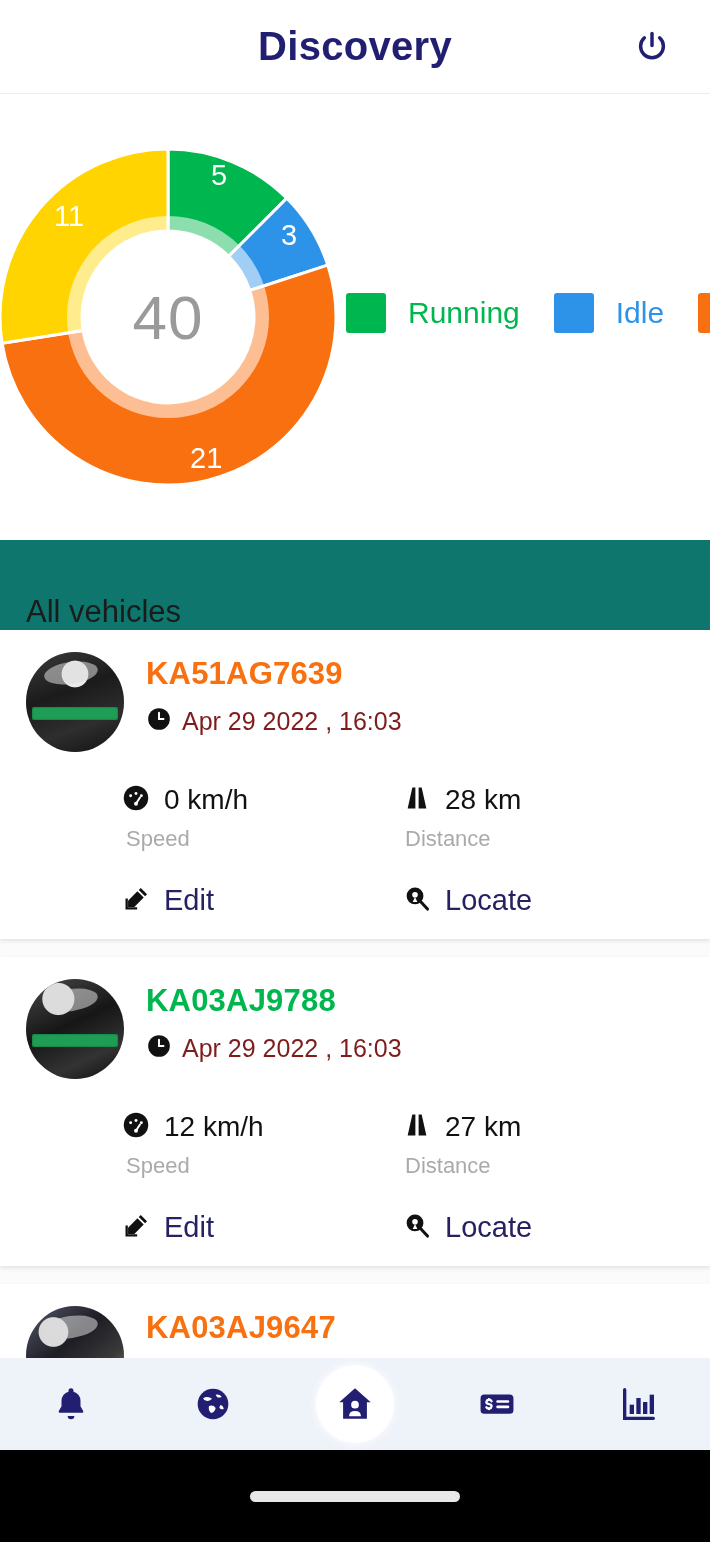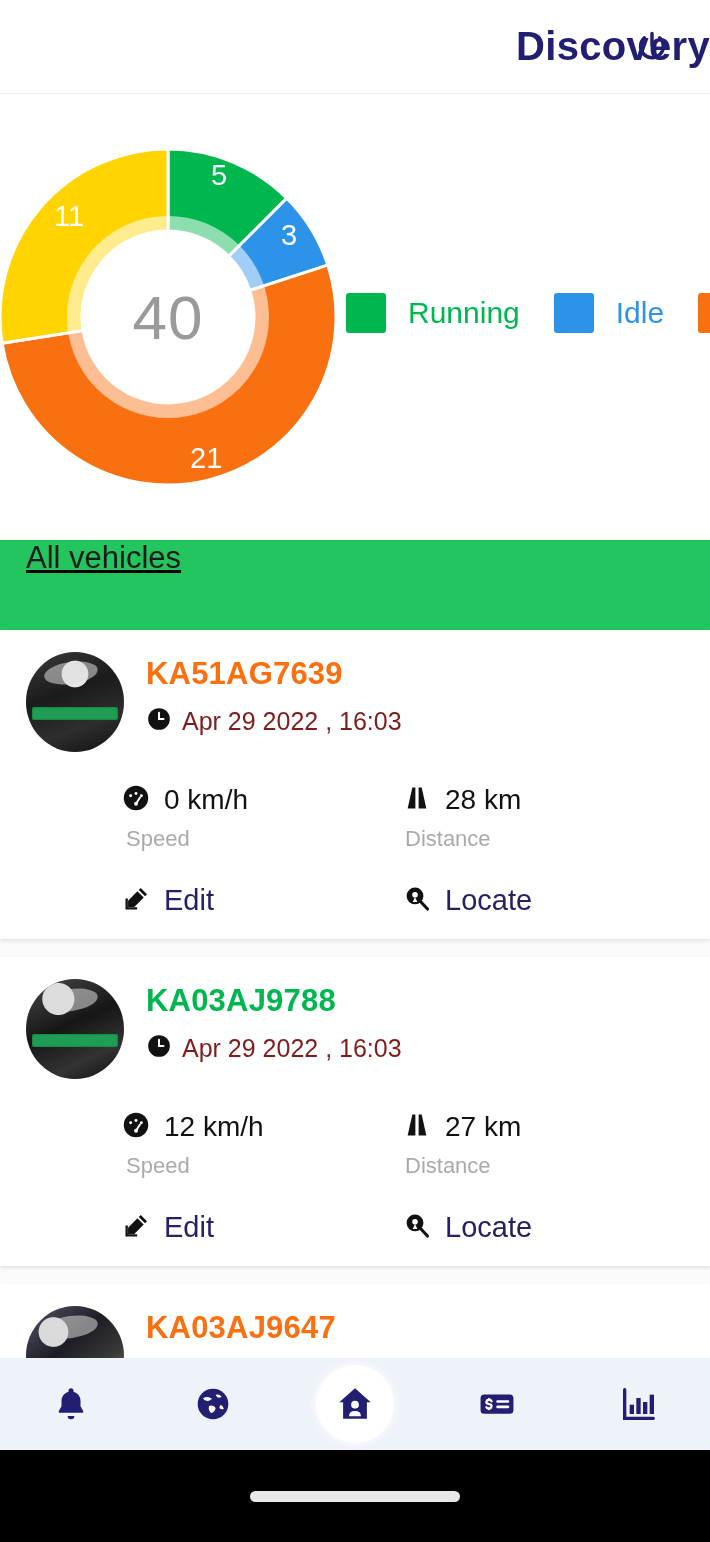--- a/index.html
+++ b/index.html
@@ -8,21 +8,21 @@
     font-family:"Liberation Sans", sans-serif;
     background:#ffffff;
     overflow:hidden;
     position:relative;
   }
   .phone { width:710px; height:1542px; position:relative; background:#fbfbfc; }
 
   
   .header {
     height:94px; background:#ffffff;
-    display:flex; align-items:center; justify-content:flex-end;
+    display:flex; align-items:center; justify-content:center;
     position:relative; border-bottom:1px solid #eceef1;
   }
   .header-title {
     font-size:40px; font-weight:bold; color:#221f72;
     letter-spacing:0.3px;
   }
   .power-btn {
     position:absolute; right:36px; top:50%; transform:translateY(-50%);
     width:44px; height:44px; display:flex; align-items:center; justify-content:center;
   }
@@ -52,23 +52,22 @@
   .legend {
     flex:1; display:flex; flex-direction:row;
     gap:34px; padding-left:10px; padding-bottom:8px;
   }
   .legend-item { display:flex; align-items:center; gap:22px; }
   .legend-swatch { width:40px; height:40px; border-radius:3px; flex:none; }
   .legend-label { font-size:30px; font-weight:400; }
 
   
   .section-head {
-    background:#22c55e; height:90px; display:flex; align-items:flex-start;
+    background:#0f766e; height:90px; display:flex; align-items:flex-end;
     padding:0 26px; 
-    text-decoration:underline;
   }
   .section-title { font-size:31px; color:#1b1b1b; font-weight:400; }
 
   
   .list { background:#fbfbfc; }
   .card {
     background:#ffffff; margin:0 0 18px 0; padding:22px 26px 16px 26px;
     box-shadow:0 2px 4px rgba(0,0,0,0.10);
   }
   .card-top { display:flex; align-items:flex-start; gap:22px; }

